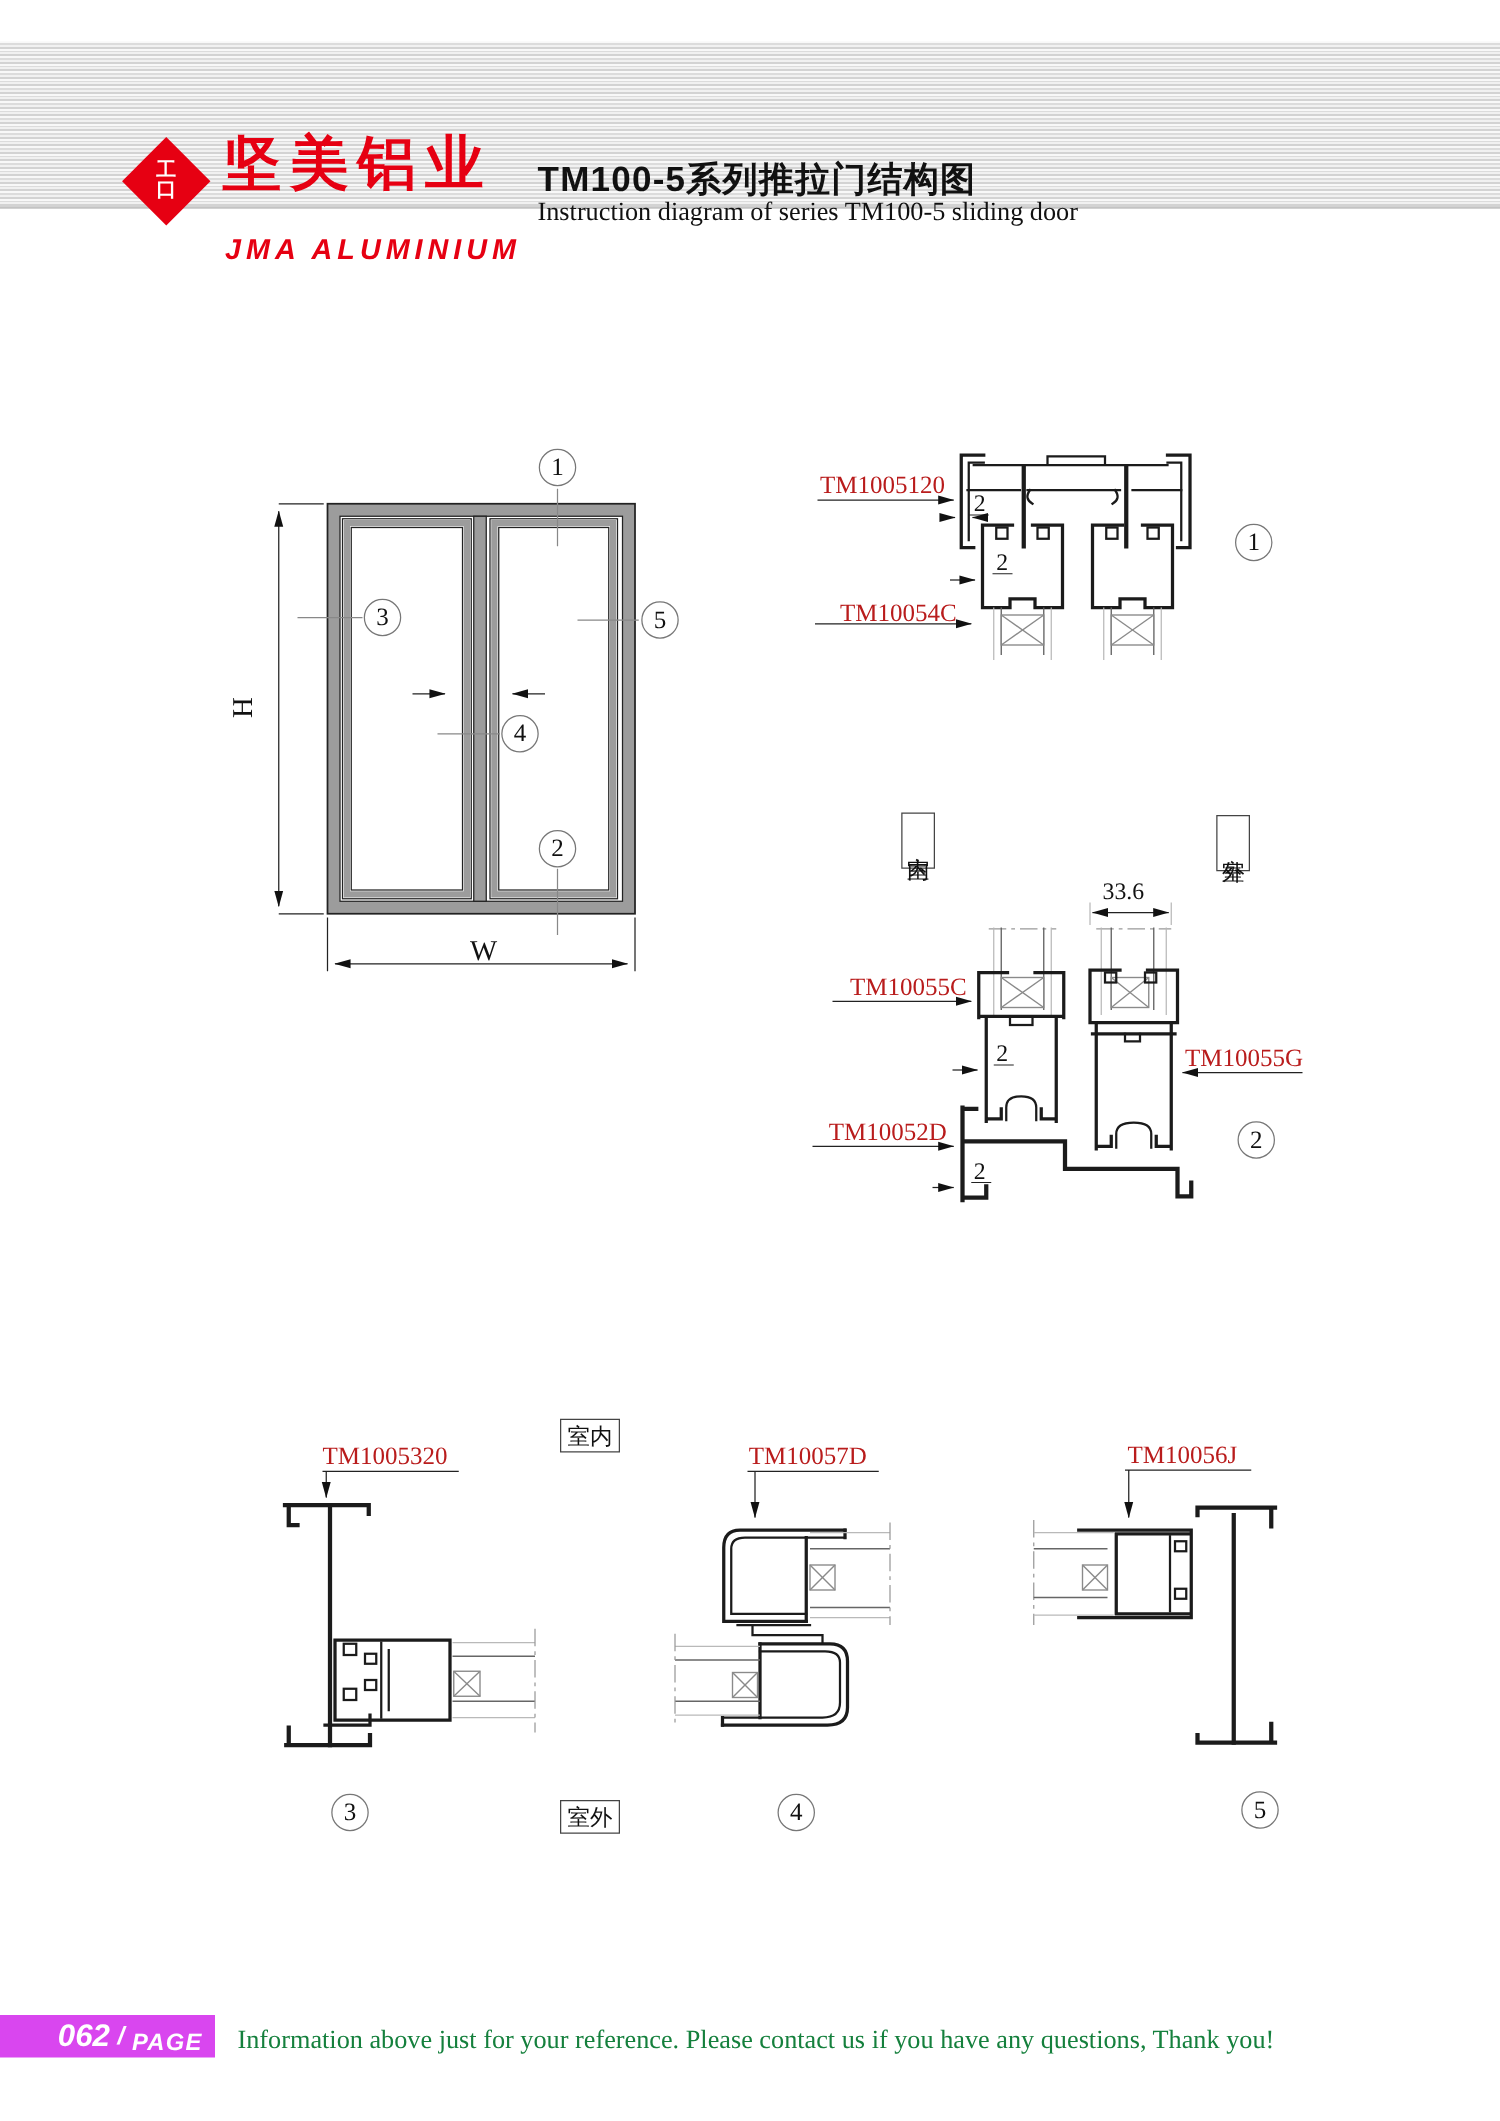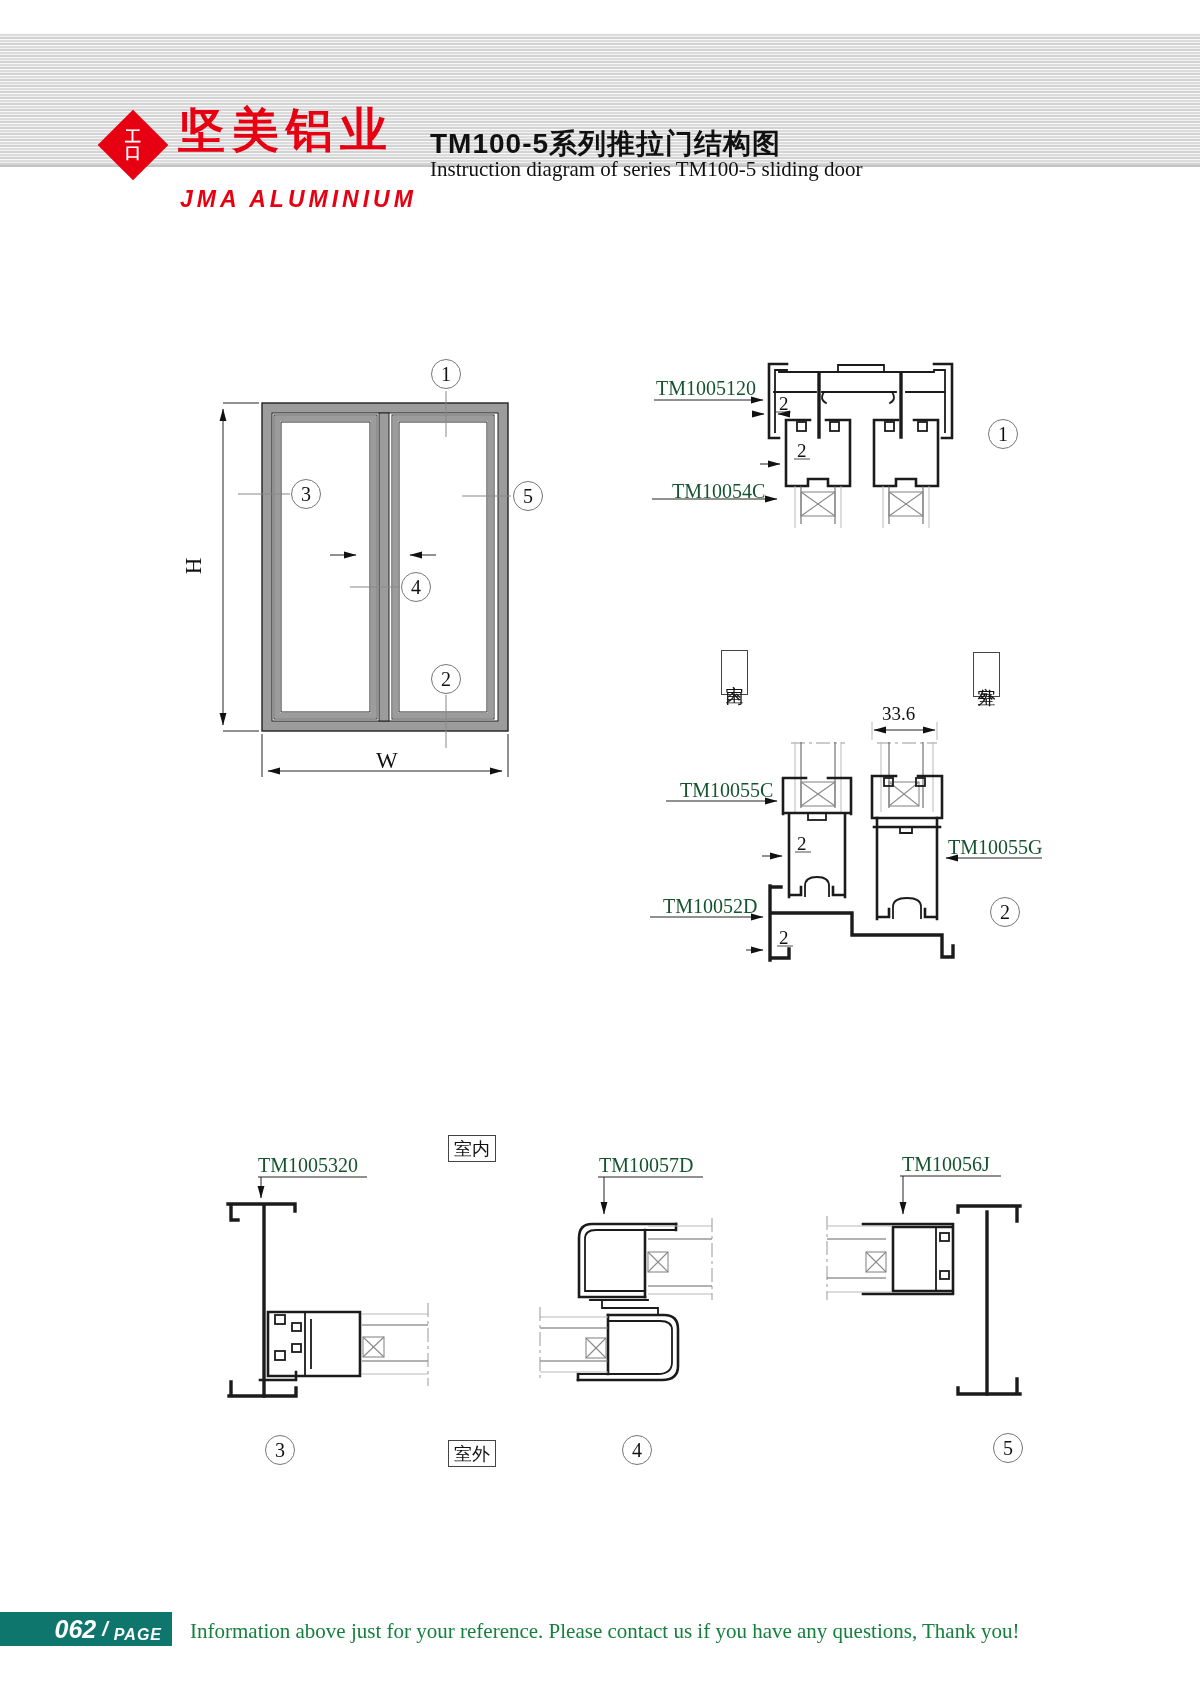--- a/index.html
+++ b/index.html
@@ -17,39 +17,39 @@
            font-weight:bold;font-size:16px;line-height:16px;z-index:2;}
   .logo-cn{position:absolute;left:178px;top:66px;color:#e60012;font-size:47px;font-weight:800;
            letter-spacing:7px;white-space:nowrap;text-align:right;}
   .logo-en{position:absolute;left:180px;top:121px;color:#e60012;font-size:23px;font-weight:700;
            font-style:italic;letter-spacing:4px;white-space:nowrap;margin-top:32px;}
   .title-cn{position:absolute;left:430px;top:92px;color:#111;font-size:28px;font-weight:800;
             letter-spacing:1px;white-space:nowrap;}
   .title-en{position:absolute;left:430px;top:124px;color:#111;font-size:21px;
             font-family:Liberation Serif, serif;white-space:nowrap;}
   
-  .lbl{position:absolute;color:#14532d;font-size:20px;font-family:"Liberation Serif",serif;
+  .lbl{position:absolute;color:#b91c1c;font-size:20px;font-family:"Liberation Serif",serif;
        white-space:nowrap;}
   .dim{position:absolute;color:#111;font-size:19px;font-family:"Liberation Serif",serif;
        white-space:nowrap;}
   .axis{position:absolute;color:#111;font-size:23px;font-family:"Liberation Serif",serif;}
   .rot{transform:rotate(-90deg);transform-origin:center;}
   .marker{position:absolute;width:30px;height:30px;border:1px solid #777;border-radius:50%;
           background:#fff;display:flex;align-items:center;justify-content:center;
           font-family:"Liberation Serif",serif;font-size:20px;color:#111;box-sizing:border-box;}
   .zone{position:absolute;border:1px solid #444;background:#fff;color:#111;font-size:18px;
         display:flex;align-items:center;justify-content:center;box-sizing:border-box;}
   .zone.vert{writing-mode:vertical-rl;letter-spacing:2px;}
   
-  .pagebar{position:absolute;left:0;top:1612px;width:172px;height:34px;background:#0f766e;
+  .pagebar{position:absolute;left:0;top:1612px;width:172px;height:34px;background:#d946ef;
            display:flex;align-items:center;justify-content:flex-end;padding-right:10px;
            box-sizing:border-box;color:#fff;font-style:italic;font-weight:bold;}
   .pagebar .num{font-size:25px;}
   .pagebar .sep{font-size:20px;margin:0 6px;}
-  .pagebar .pg{font-size:16px;letter-spacing:1px;margin-top:11px;}
+  .pagebar .pg{font-size:19px;letter-spacing:1px;margin-top:11px;}
   .note-cn{position:absolute;left:190px;top:1592px;font-size:20px;font-weight:700;color:#111;
            white-space:nowrap;}
   .note-en{position:absolute;left:190px;top:1619px;font-size:21px;color:#15803d;
            font-family:"Liberation Serif",serif;white-space:nowrap;}
   
   svg.draw{position:absolute;left:0;top:0;}
   .p {fill:none;stroke:#1b1b1b;stroke-width:2.6;stroke-linecap:square;}
   .p2{fill:none;stroke:#1b1b1b;stroke-width:1.8;stroke-linecap:square;}
   .p3{fill:none;stroke:#1b1b1b;stroke-width:3.4;stroke-linecap:square;}
   .t {fill:none;stroke:#222;stroke-width:1;}

